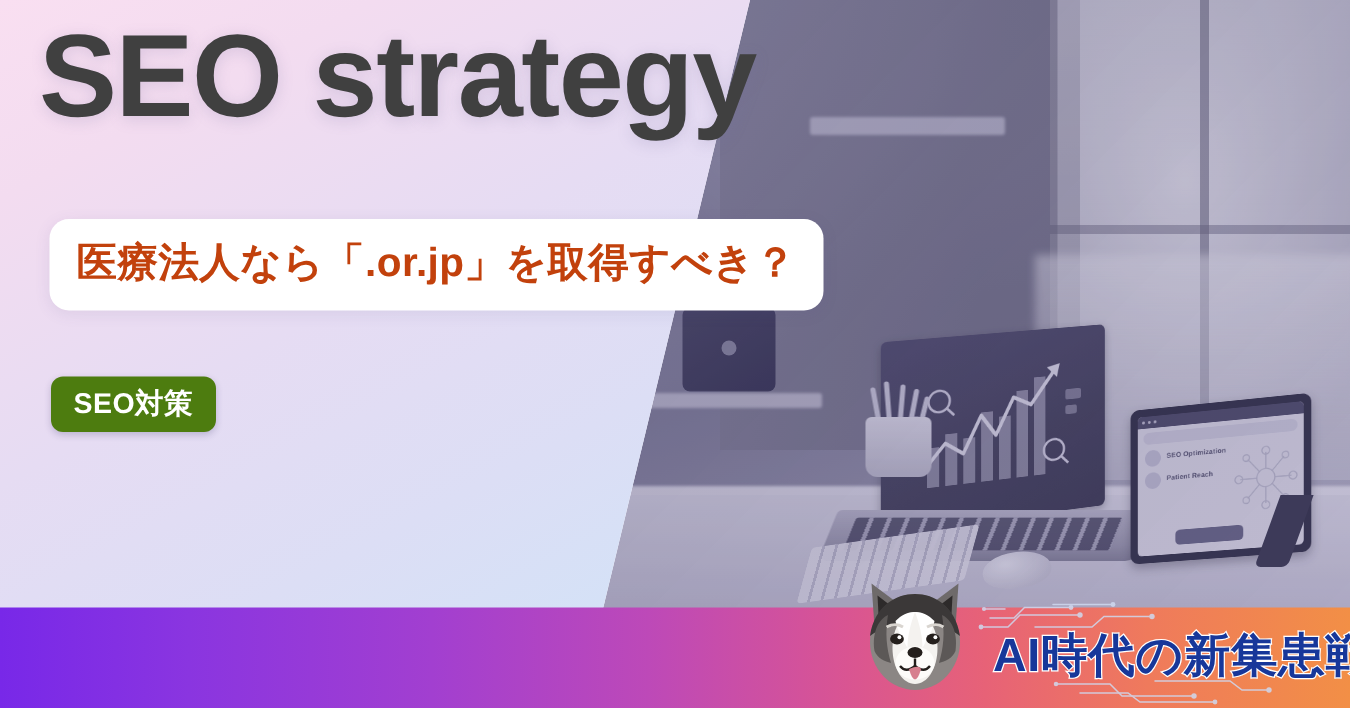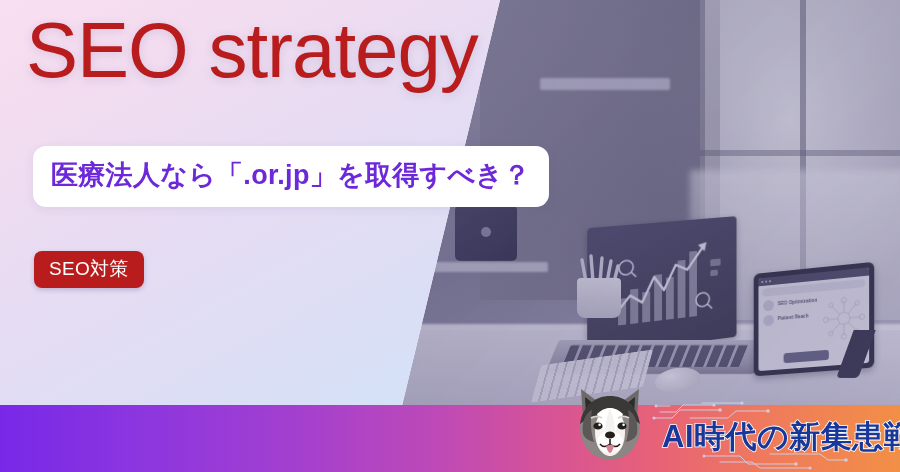--- a/index.html
+++ b/index.html
@@ -262,54 +262,54 @@
         #d3e2f7 68%,
         #cfe6f9 82%,
         #d6e1f6 100%);
   }
 
   
   .headline {
     position: absolute;
     left: 26px; top: 6px;
     font-size: 78px;
-    font-weight: 400;
-    color: #b91c1c;
+    font-weight: 700;
+    color: #404040;
     letter-spacing: -1px;
     line-height: 1.15;
     text-shadow: 0 2px 10px rgba(120,110,160,0.22);
     white-space: nowrap;
   }
 
   
   .title-box {
     position: absolute;
     left: 33px; top: 146px;
     background: #ffffff;
     border-radius: 13px;
     padding: 11px 18px 13px 18px;
     box-shadow: 0 2px 10px rgba(90,80,140,0.10);
   }
   .title-line {
     font-size: 27px;
     font-weight: 700;
-    color: #6d28d9;
+    color: #c2410c;
     line-height: 1.38;
     letter-spacing: 0.3px;
     white-space: nowrap;
   }
 
   
   .badge {
     position: absolute;
     left: 34px; top: 251px;
-    background: #b91c1c;
+    background: #4d7c0f;
     color: #ffffff;
     font-size: 19px;
-    font-weight: 400;
+    font-weight: 700;
     padding: 5px 15px 6px 15px;
     border-radius: 8px;
     letter-spacing: 0.3px;
     white-space: nowrap;
     box-shadow: 0 2px 5px rgba(40,35,90,0.22);
   }
 
   
   .bottom-bar {
     position: absolute;

